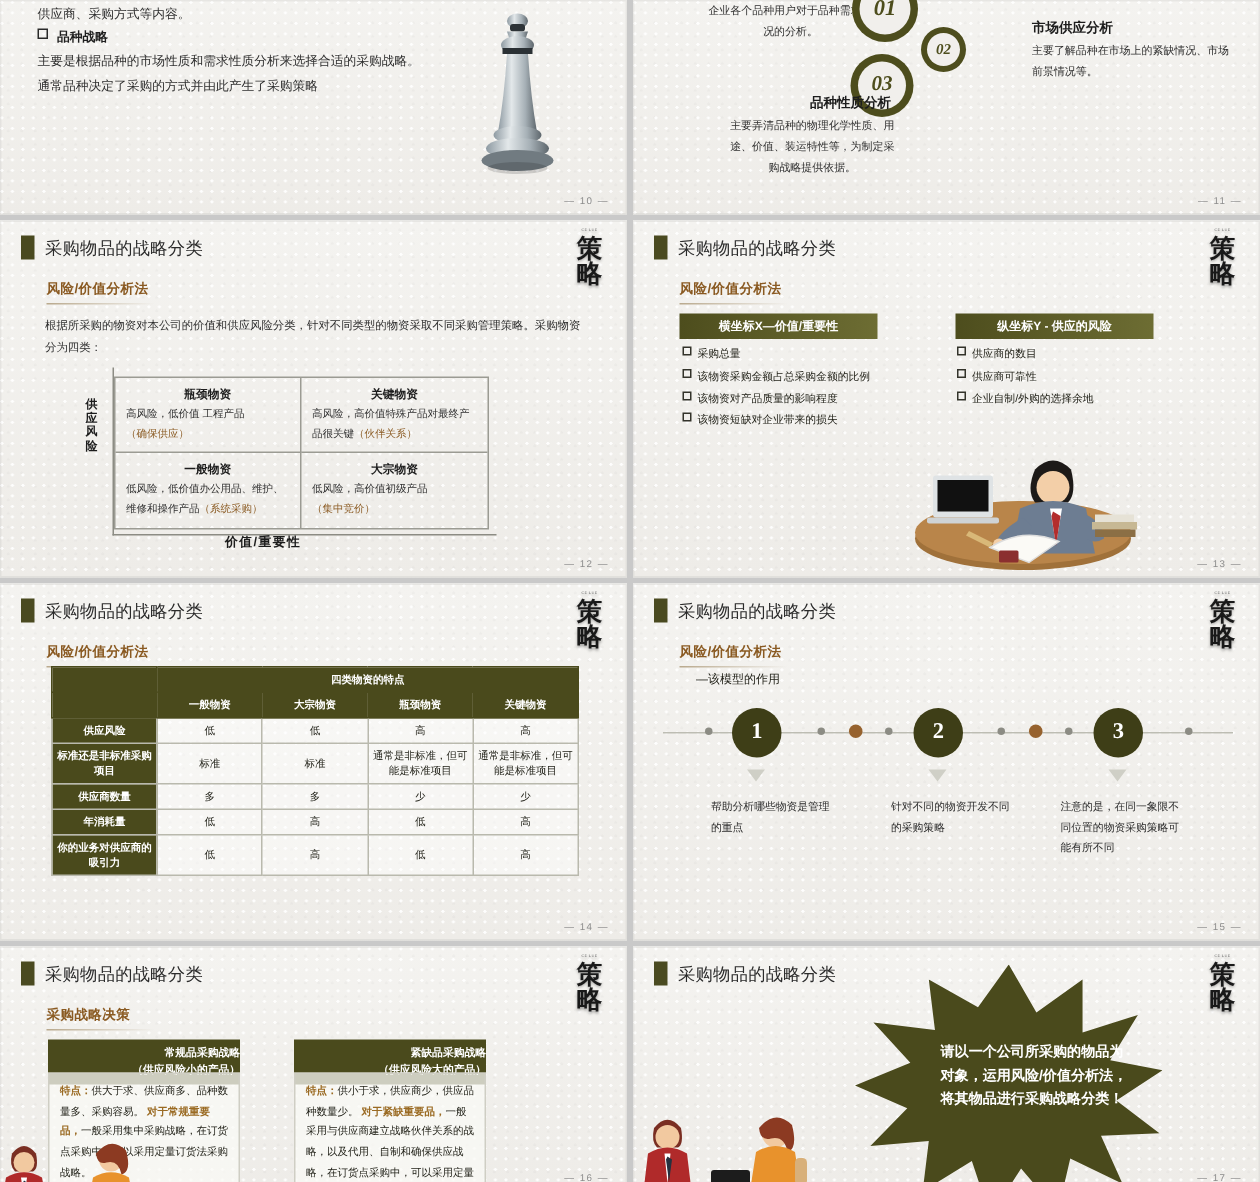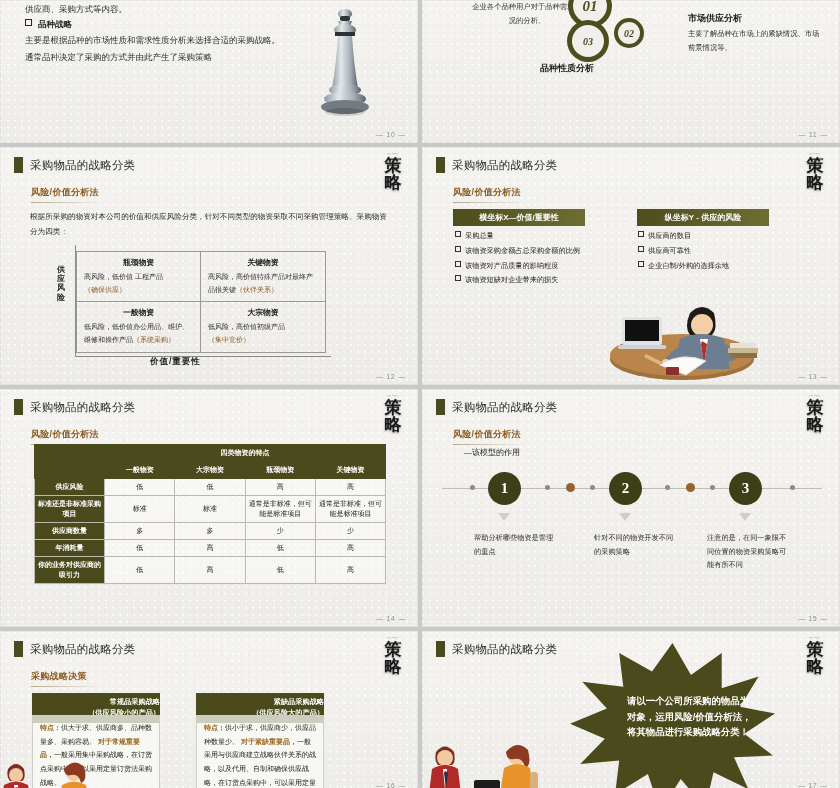--- a/index.html
+++ b/index.html
@@ -58,21 +58,21 @@
     display:flex;align-items:center;justify-content:center;
     color:#fff;font-weight:bold;font-style:italic;font-family:"Liberation Serif",serif;}
   .gear::before{content:"";position:absolute;inset:-5px;border-radius:50%;
     background:repeating-conic-gradient(#4d4d1d 0 9deg, transparent 9deg 18deg);
     z-index:-1;}
   .gear .hole{position:absolute;border-radius:50%;background:#f1efec;}
   .g1{left:146px;top:-16px;width:44px;height:44px;font-size:15px;}
   .g1 .hole{inset:5px;} .g1 span{position:relative;color:#4d4d1d;z-index:2;}
   .g2{left:192px;top:18px;width:30px;height:30px;font-size:10px;}
   .g2 .hole{inset:4px;} .g2 span{position:relative;color:#4d4d1d;z-index:2;}
-  .g3{left:145px;top:20px;width:42px;height:42px;font-size:10px;}
+  .g3{left:145px;top:36px;width:42px;height:42px;font-size:14px;}
   .g3 .hole{inset:5px;} .g3 span{position:relative;color:#4d4d1d;z-index:2;}
   .s11 .t-left{position:absolute;left:50px;top:0px;width:110px;text-align:center;font-size:7.3px;color:#2f2f2f;line-height:1.9;}
   .s11 .t-right-h{position:absolute;left:266px;top:12px;font-size:9px;font-weight:bold;color:#1d1d1d;}
   .s11 .t-right{position:absolute;left:266px;top:27px;width:135px;font-size:7.3px;color:#2f2f2f;line-height:1.9;}
   .s11 .t-bot-h{position:absolute;left:118px;top:62px;font-size:9px;font-weight:bold;color:#1d1d1d;}
   .s11 .t-bot{position:absolute;left:62px;top:77px;width:115px;text-align:center;font-size:7.3px;color:#2f2f2f;line-height:1.9;}
 
   
   .s12 .para{position:absolute;left:30px;top:62px;width:360px;font-size:7.6px;color:#2e2e2e;line-height:2.0;}
   .matrix{position:absolute;left:76px;top:104px;width:248px;height:100px;
@@ -187,20 +187,21 @@
           <span>02</span>
         </div>
       <div class="gear g3">
           <div class="hole"></div>
           <span>03</span>
         </div>
 
       <div class="t-right-h">市场供应分析</div>
       <div class="t-right">主要了解品种在市场上的紧缺情况、市场前景情况等。</div>
       <div class="t-bot-h">品种性质分析</div>
+      <div class="t-bot">主要弄清品种的物理化学性质、用途、价值、装运特性等，为制定采购战略提供依据。</div>
 
       <div class="pg">— 11 —</div>
     </div>
   </div>
 
   <div class="slide s12">
     <div class="inner">
       <div class="hdr">
         <span class="mk"></span>
         <span class="ttl">采购物品的战略分类</span>

